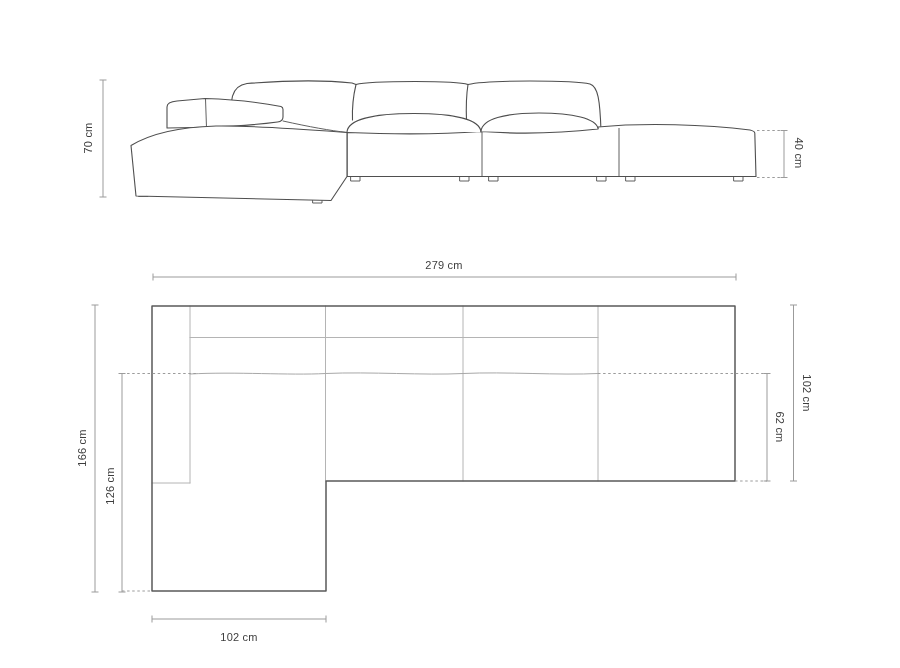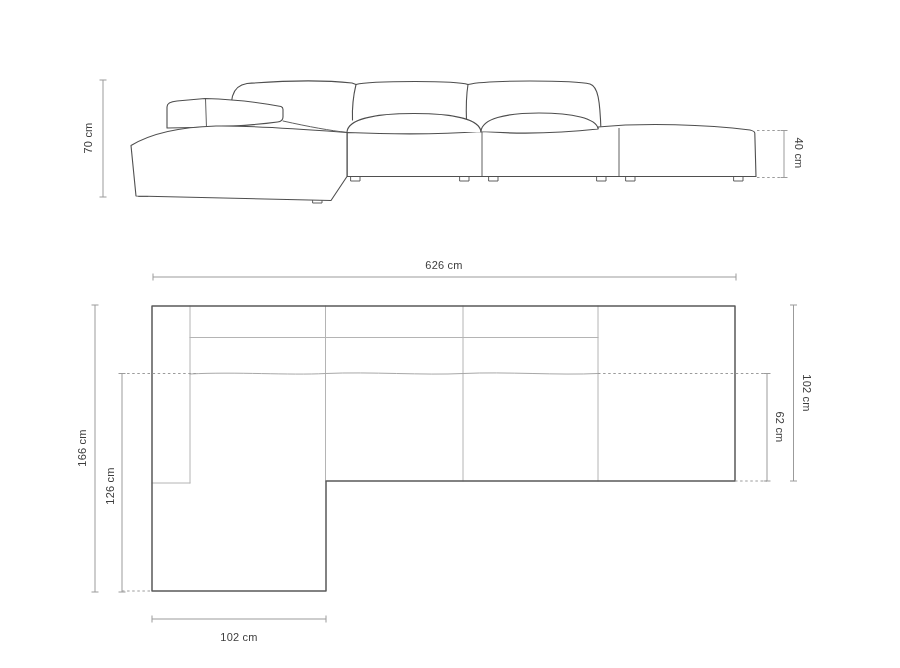--- a/index.html
+++ b/index.html
@@ -118,21 +118,21 @@
       <path d="M767,373.5 L767,481 M763.5,373.5 L770.5,373.5 M763.5,481 L770.5,481"></path>
 
       <path d="M152,619 L326,619 M152,615.5 L152,622.5 M326,615.5 L326,622.5"></path>
     </g>
   </svg>
 
   <div class="dim-label rot-ccw" style="left:88px;top:138px;">70 cm</div>
 
   <div class="dim-label rot-cw" style="left:799px;top:153px;">40 cm</div>
 
-  <div class="dim-label" style="left:444px;top:265px;">626 cm</div>
+  <div class="dim-label" style="left:444px;top:265px;">279 cm</div>
 
   <div class="dim-label rot-ccw" style="left:82px;top:448px;">166 cm</div>
 
   <div class="dim-label rot-ccw" style="left:110px;top:486px;">126 cm</div>
 
   <div class="dim-label rot-cw" style="left:807px;top:393px;">102 cm</div>
 
   <div class="dim-label rot-cw" style="left:780px;top:427px;">62 cm</div>
 
   <div class="dim-label" style="left:239px;top:637px;">102 cm</div>

